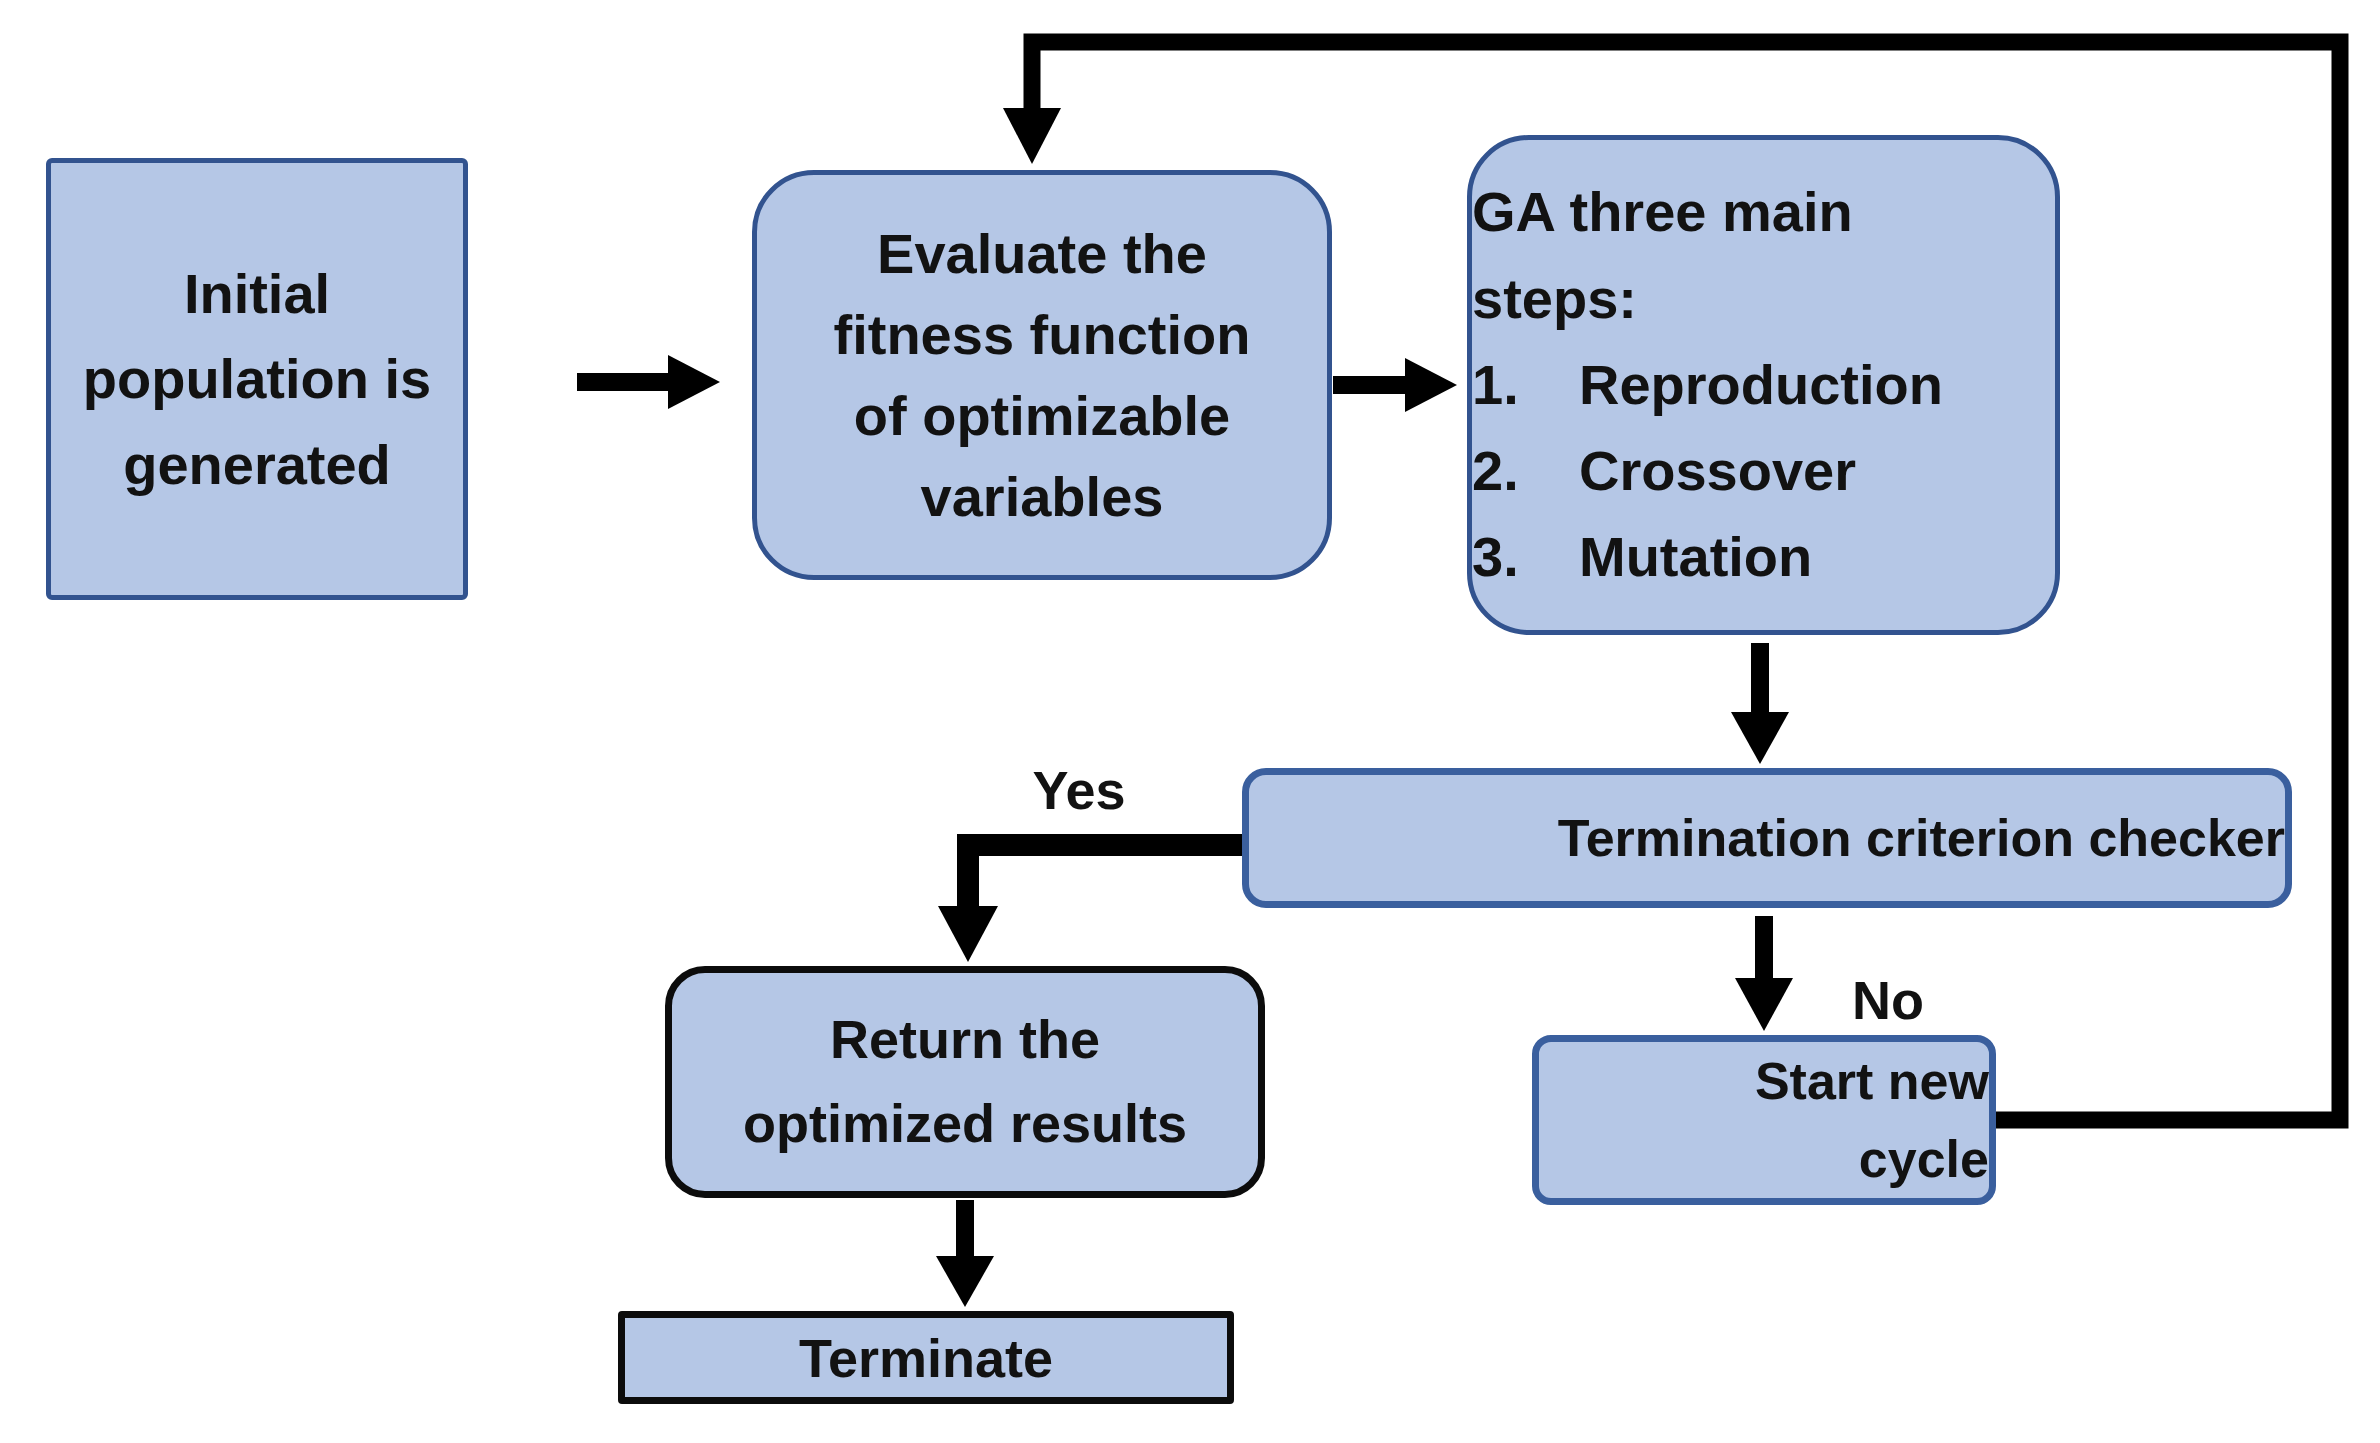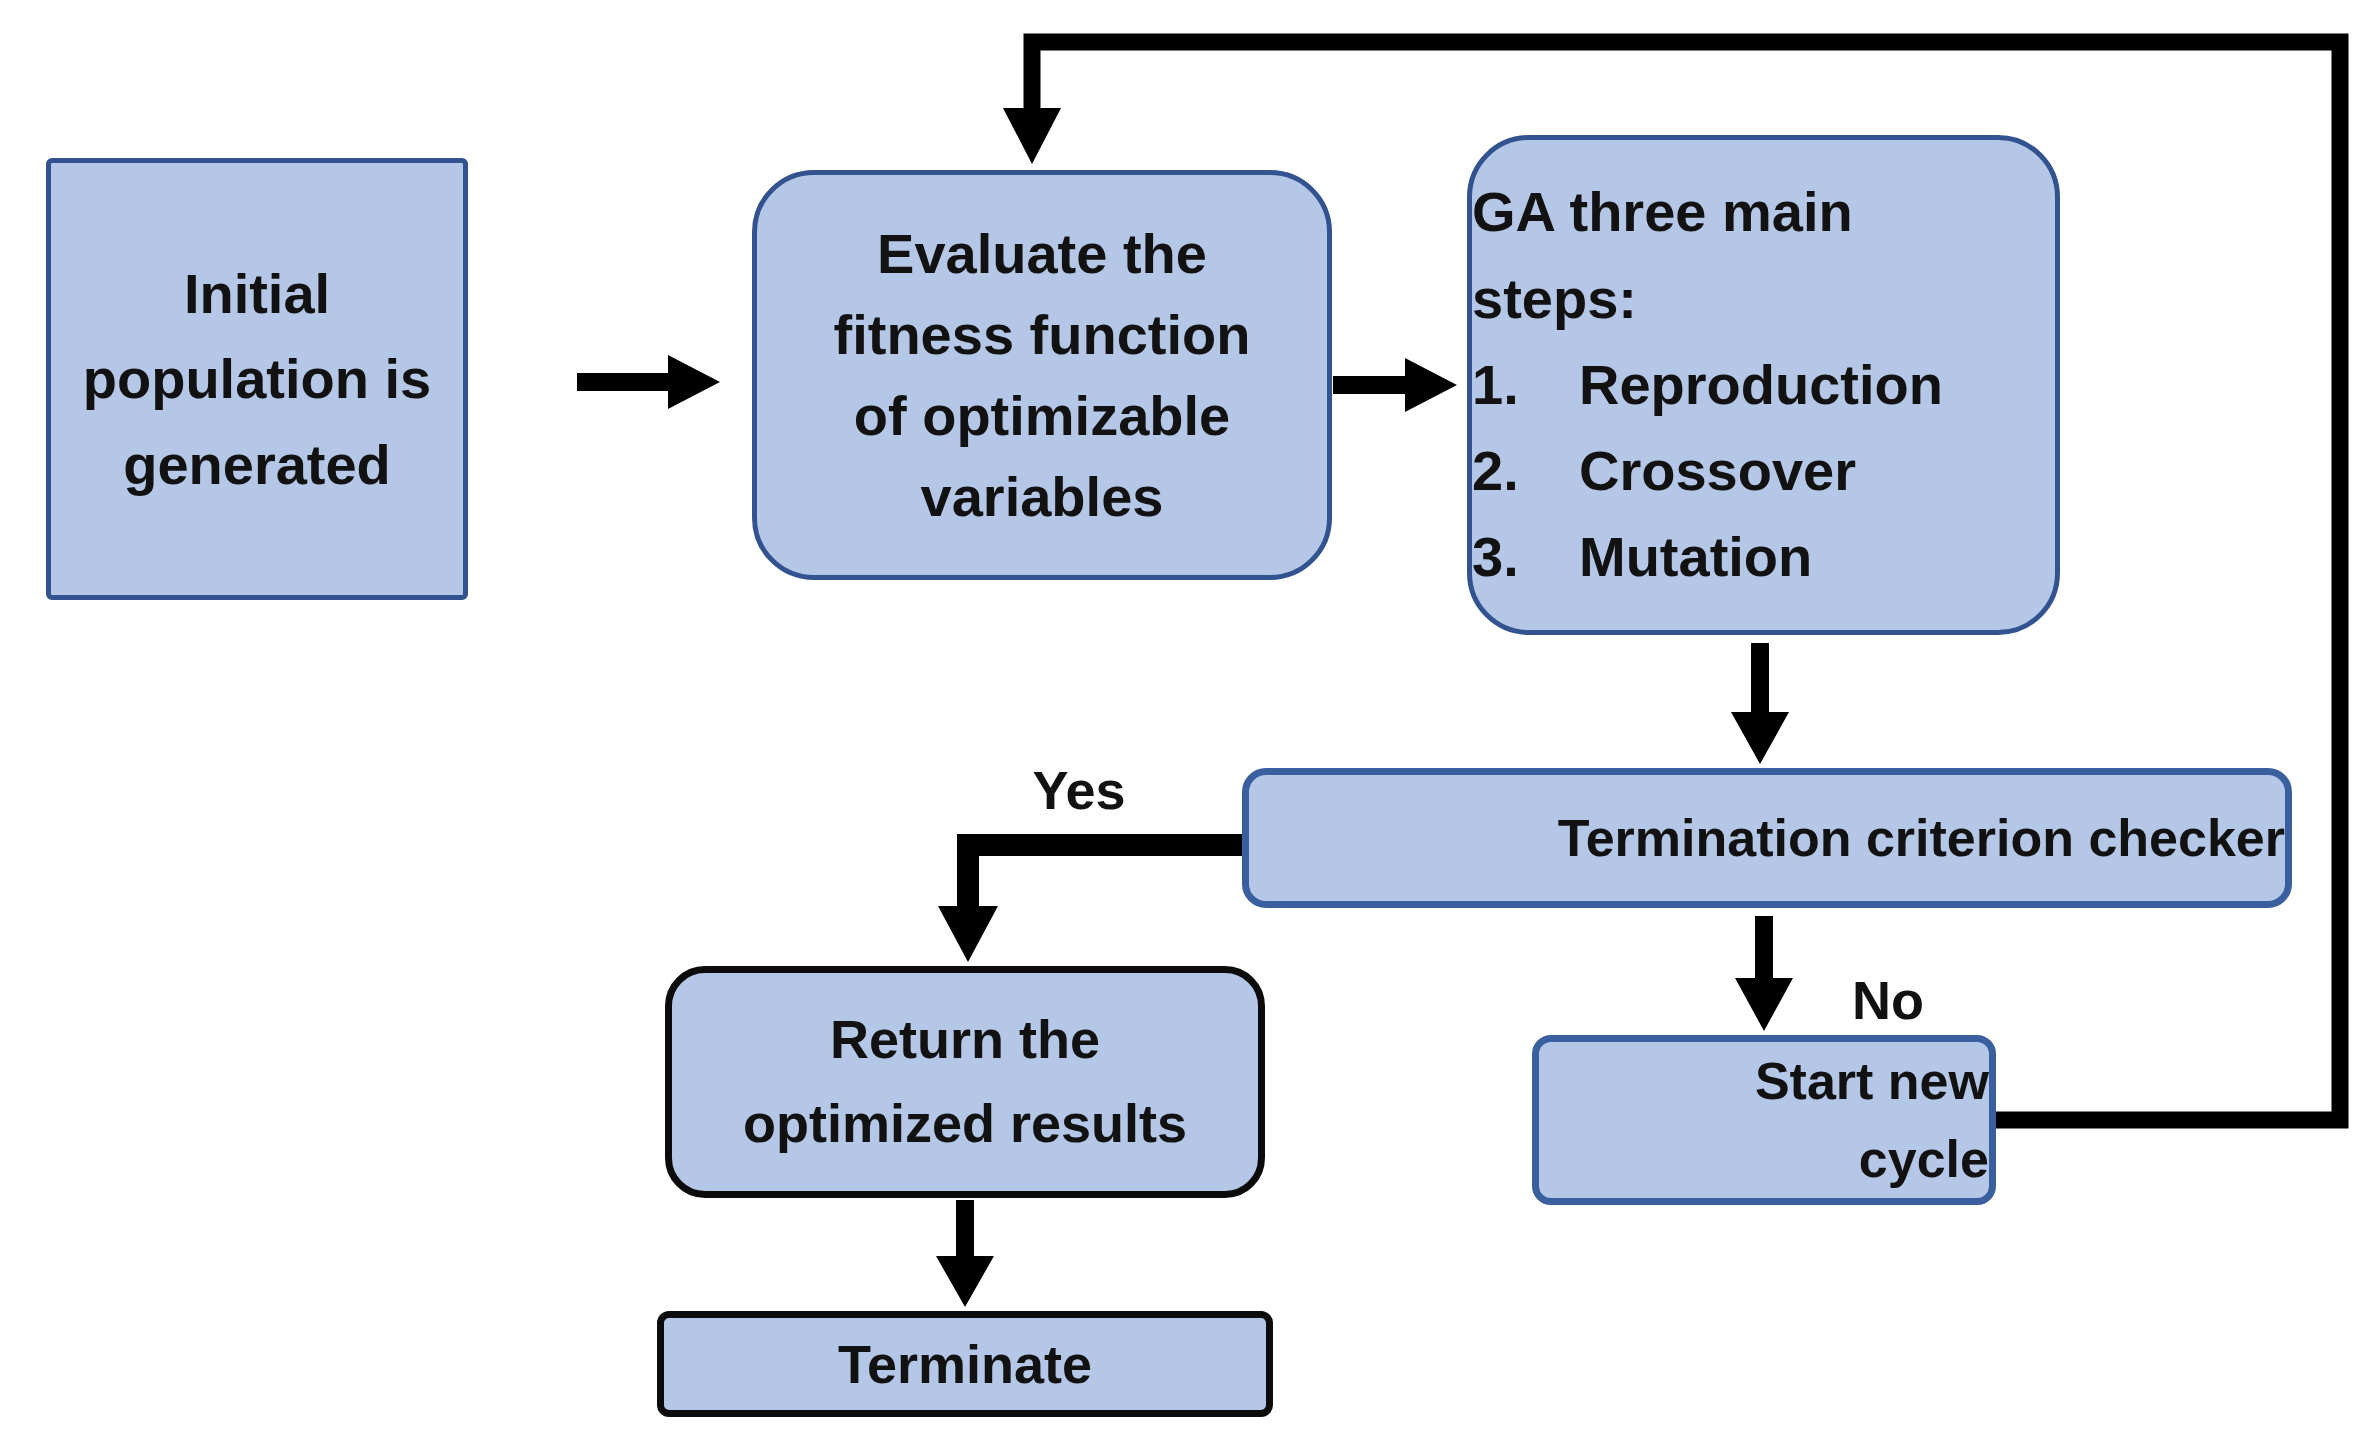--- a/index.html
+++ b/index.html
@@ -42,21 +42,21 @@
 
   .node-initial{left:46px;top:158px;width:422px;height:442px;border-radius:6px;font-size:56px;line-height:1.52;}
   .node-evaluate{left:740px;top:170px;width:580px;height:410px;border-radius:62px;font-size:56px;line-height:1.45;margin-left:12px;}
   .node-ga{left:1467px;top:135px;width:593px;height:500px;border-radius:62px;font-size:56px;line-height:1.54;
            align-items:flex-start;text-align:left;padding-right:10px;}
   .ga-item{display:flex;}
   .ga-num{display:inline-block;width:107px;flex:0 0 107px;}
   .node-termination{left:1242px;top:768px;width:1050px;height:140px;border-radius:24px;font-size:52px;}
   .node-start{left:1532px;top:1035px;width:464px;height:170px;border-radius:19px;font-size:52px;line-height:1.5;}
   .node-return{left:665px;top:966px;width:600px;height:232px;border-radius:40px;font-size:54px;line-height:1.55;}
-  .node-terminate{left:657px;top:1311px;width:616px;height:106px;border-radius:12px;font-size:54px;}
+  .node-terminate{left:618px;top:1311px;width:616px;height:93px;border-radius:4px;font-size:54px;}
 
   .edge-label{
     position:absolute;color:var(--text);font-weight:700;font-size:54px;
     transform:translate(-50%,-50%);white-space:nowrap;
   }
   .label-yes{left:1056px;top:790px;margin-left:23px;}
   .label-no{left:1888px;top:1000px;}
 </style>
 </head>
 <body>

